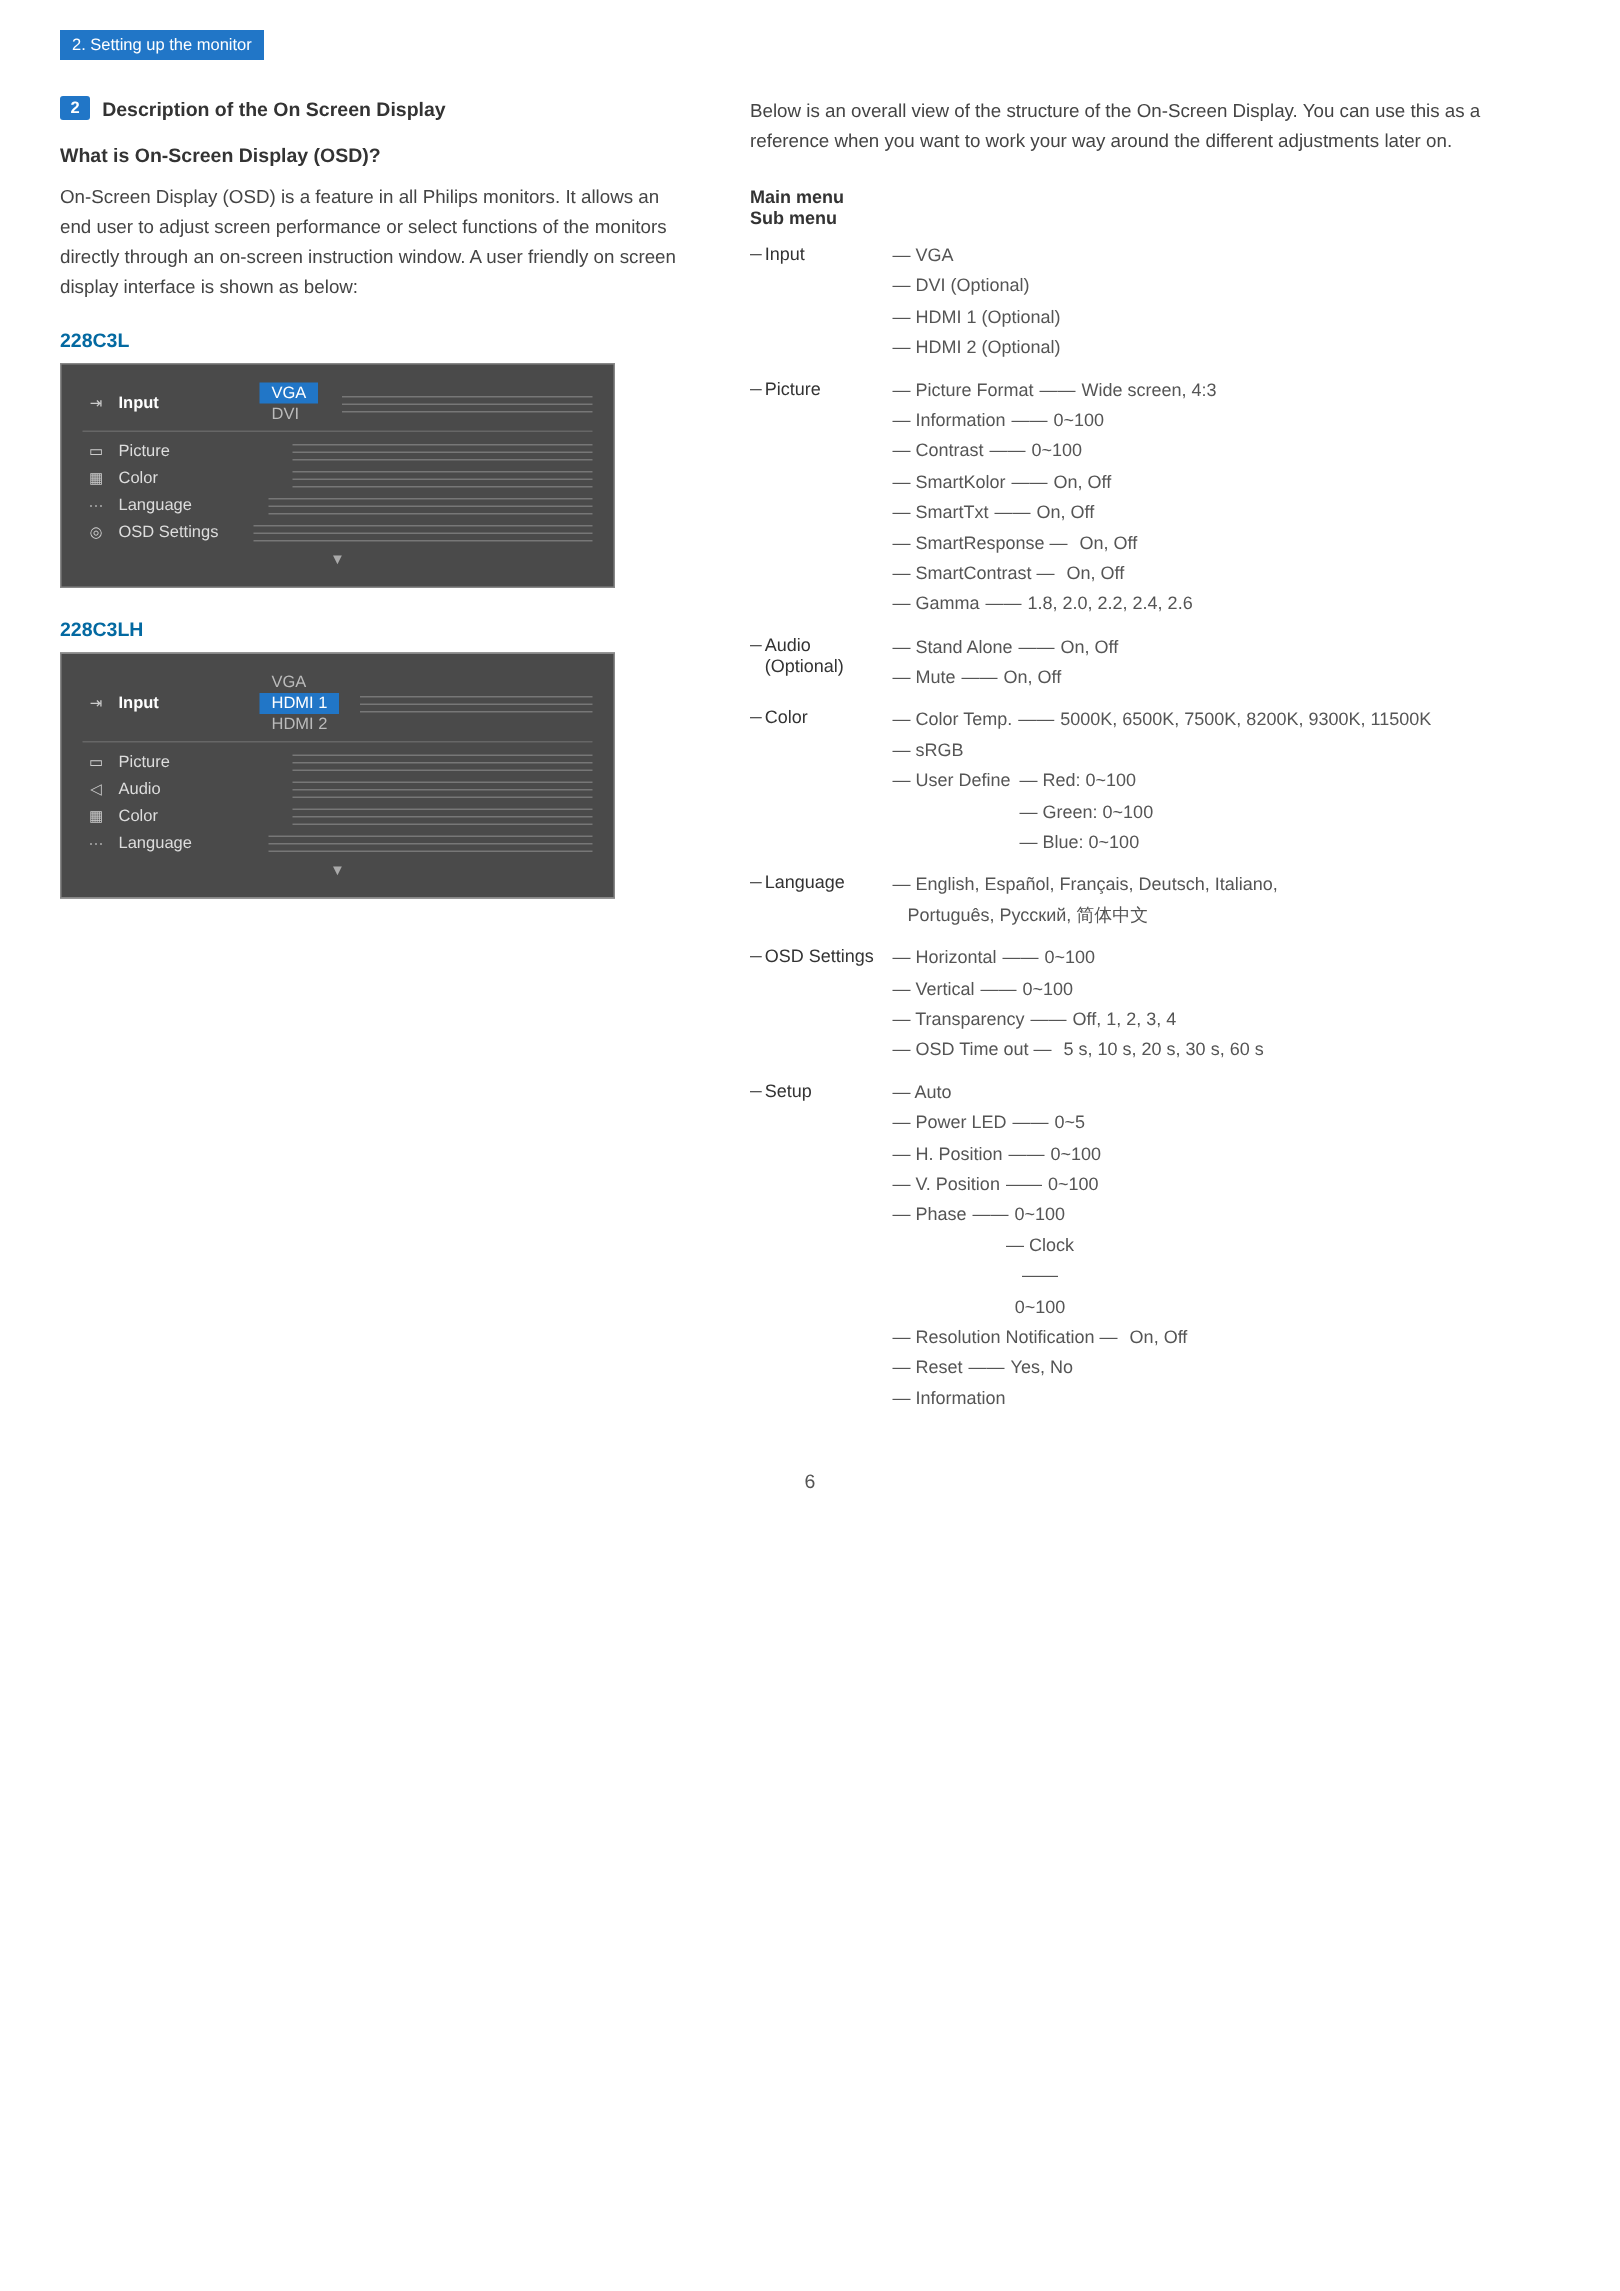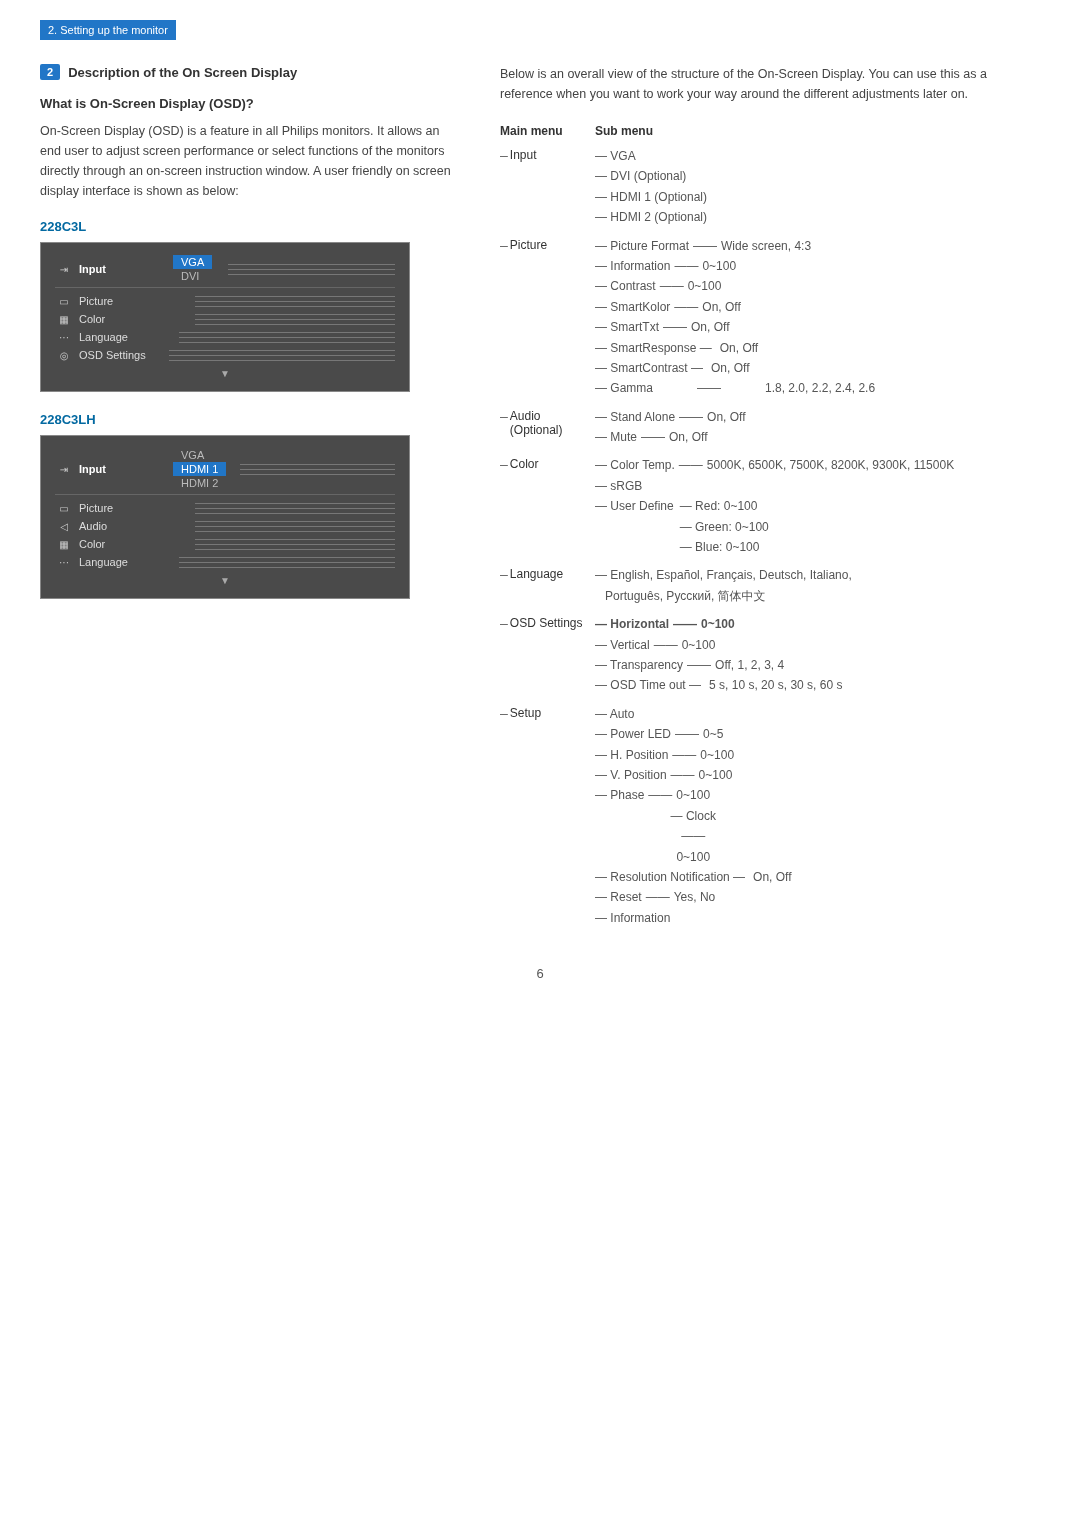--- a/index.html
+++ b/index.html
@@ -311,21 +311,21 @@
 
 
   </div>
 
   <div class="right-col">
     <div class="osd-desc">Below is an overall view of the structure of the On-Screen Display. You can use this as a reference when you want to work your way around the different adjustments later on.</div>
 
     <div style="display:flex; gap: 0px;">
       <div style="width:100%;">
 
-        <div style="display:flex; margin-bottom:8px;">
+        <div style="display:flex; margin-bottom:8px;flex-direction:column;">
           <div style="width:95px; font-weight:bold; font-size:12px;">Main menu</div>
           <div style="font-weight:bold; font-size:12px;">Sub menu</div>
         </div>
 
         <div style="display:flex; margin-bottom:8px; align-items:flex-start;">
           <div style="width:95px; display:flex; align-items:flex-start; padding-top:2px;">
             <span style="font-family:monospace; color:#555; margin-right:2px;">—</span>
             <span style="font-size:12px;">Input</span>
           </div>
           <div style="font-size:12px; color:#555; line-height:1.7;">
@@ -370,21 +370,21 @@
             <div style="display:flex; align-items:center;">
               <span>— SmartResponse —</span>
               <span style="margin:0 4px; color:#555;"></span>
               <span>On, Off</span>
             </div>
             <div style="display:flex; align-items:center;">
               <span>— SmartContrast —</span>
               <span style="margin:0 4px; color:#555;"></span>
               <span>On, Off</span>
             </div>
-            <div style="display:flex; align-items:flex-start;gap:40px;">
+            <div style="display:flex; align-items:flex-start;">
               <span>— Gamma</span>
               <span style="margin:0 4px; color:#555;">——</span>
               <span>1.8, 2.0, 2.2, 2.4, 2.6</span>
             </div>
           </div>
         </div>
 
         <div style="display:flex; margin-bottom:8px; align-items:flex-start;">
           <div style="width:95px; display:flex; align-items:flex-start; padding-top:2px;">
             <span style="font-family:monospace; color:#555; margin-right:2px;">—</span>
@@ -436,21 +436,21 @@
             <div>— English, Español, Français, Deutsch, Italiano,<br>&nbsp;&nbsp;&nbsp;Português, Русский, 简体中文</div>
           </div>
         </div>
 
         <div style="display:flex; margin-bottom:8px; align-items:flex-start;">
           <div style="width:95px; display:flex; align-items:flex-start; padding-top:2px;">
             <span style="font-family:monospace; color:#555; margin-right:2px;">—</span>
             <span style="font-size:12px;">OSD Settings</span>
           </div>
           <div style="font-size:12px; color:#555; line-height:1.7;">
-            <div style="display:flex; align-items:center;font-weight:bold;">
+            <div style="display:flex; align-items:center;">
               <span>— Horizontal</span>
               <span style="margin:0 4px; color:#555;">——</span>
               <span>0~100</span>
             </div>
             <div style="display:flex; align-items:center;">
               <span>— Vertical</span>
               <span style="margin:0 4px; color:#555;">——</span>
               <span>0~100</span>
             </div>
             <div style="display:flex; align-items:center;">

